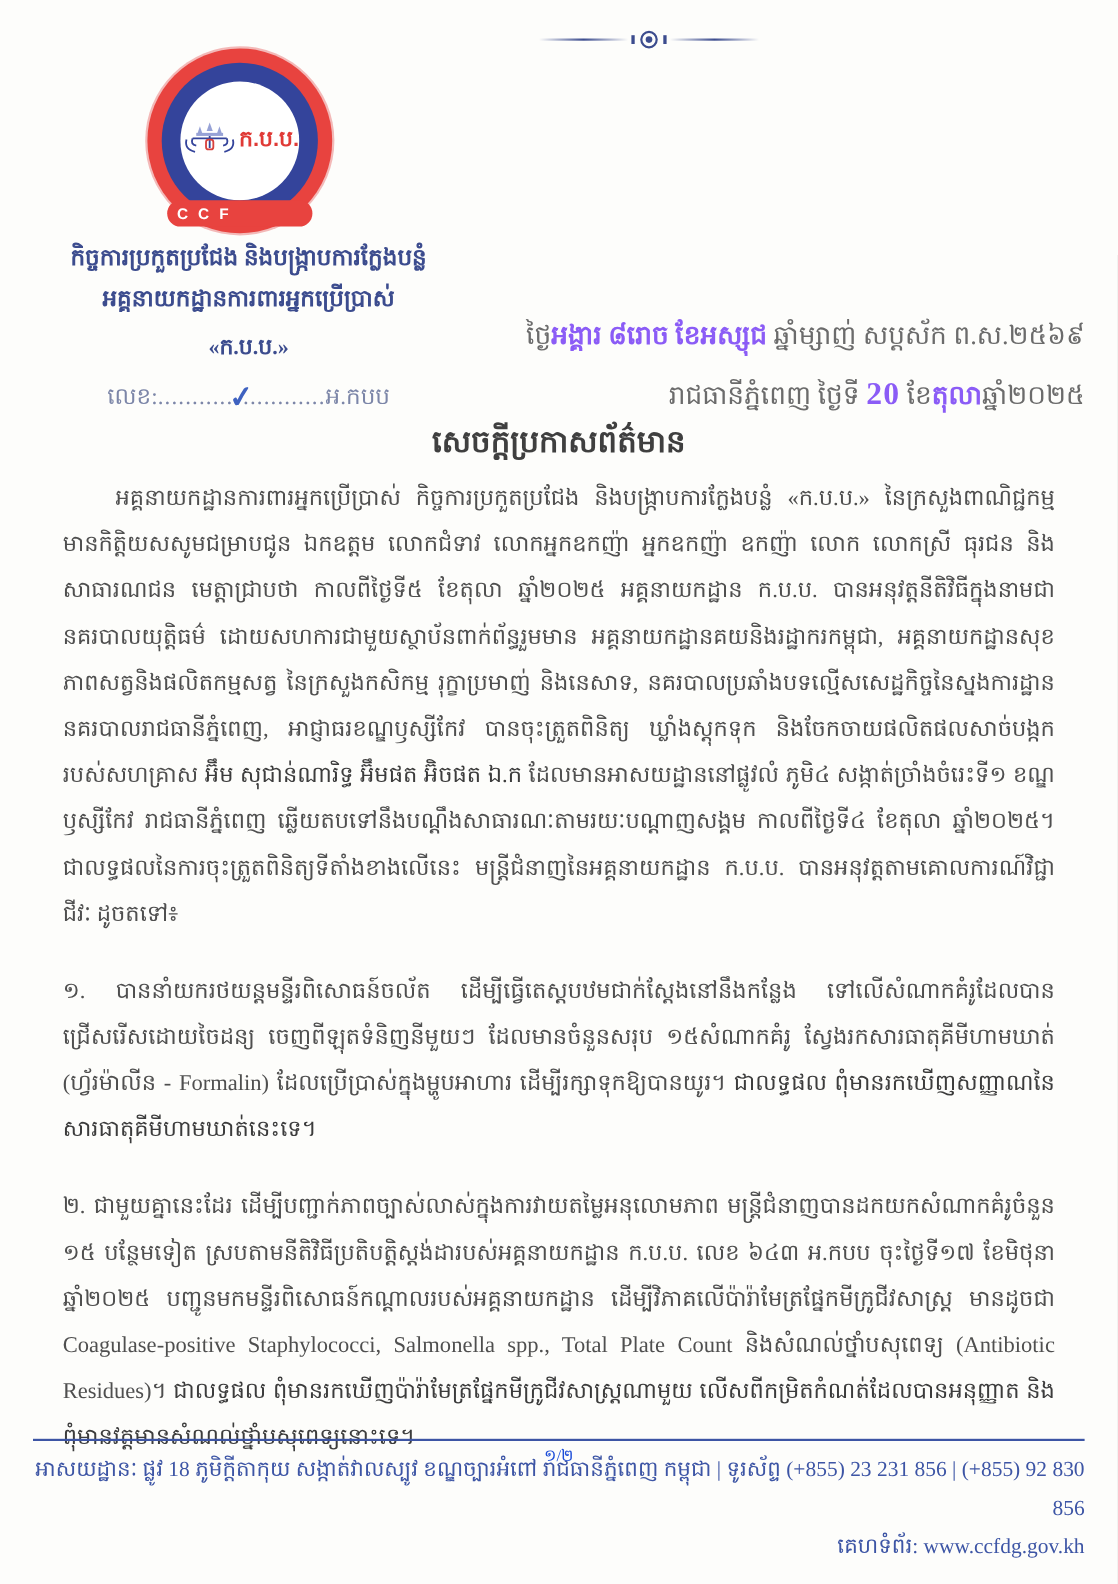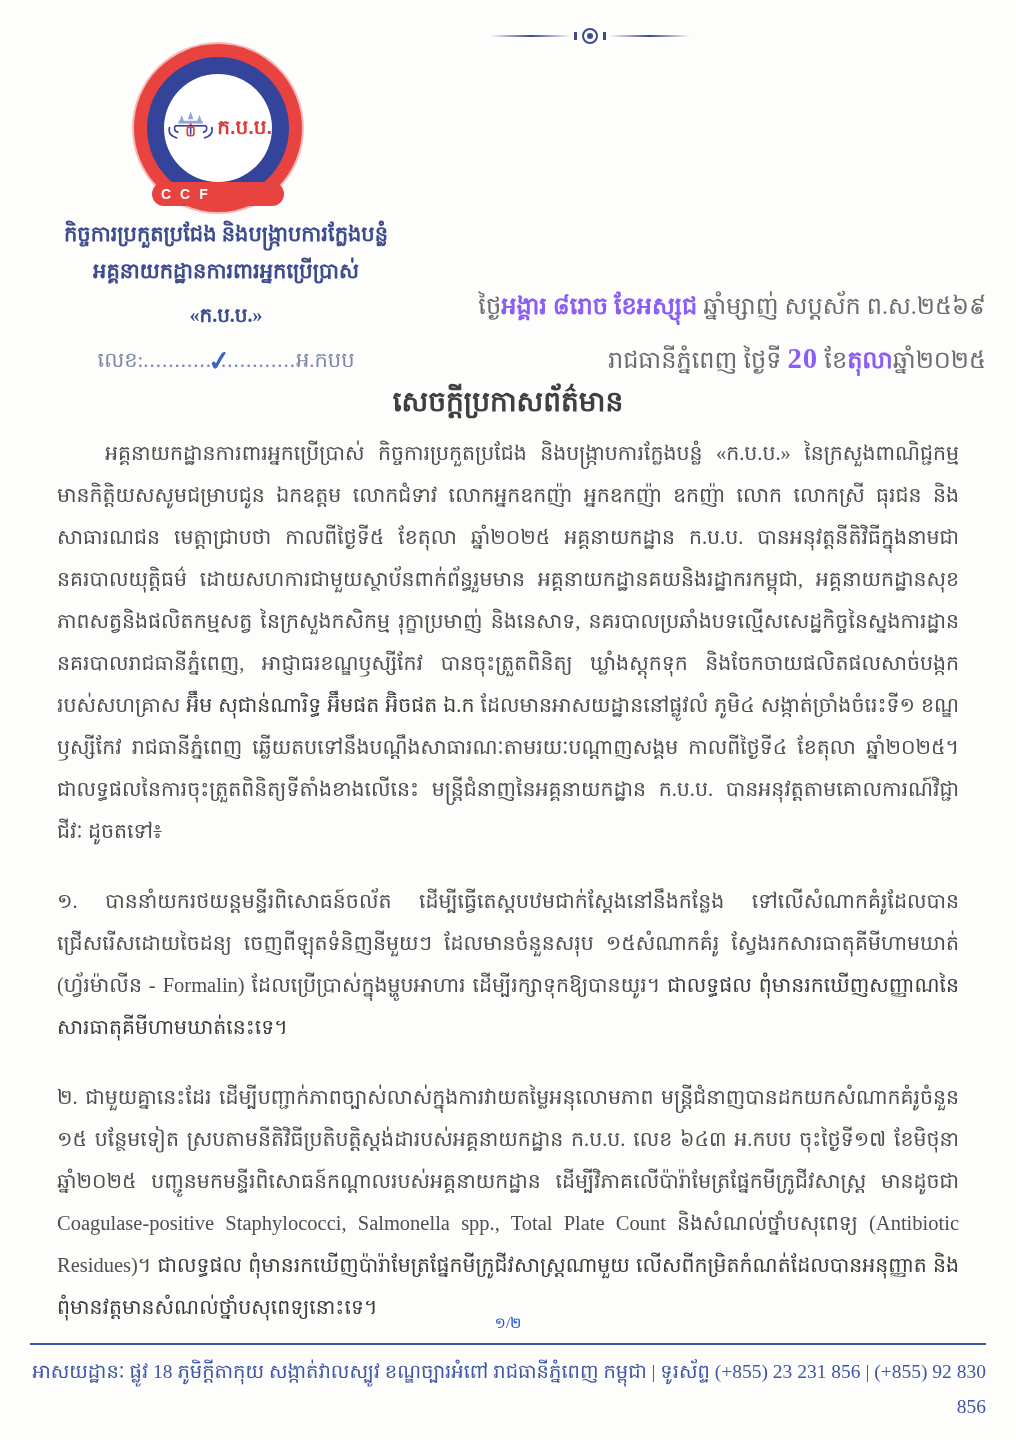--- a/index.html
+++ b/index.html
@@ -127,15 +127,18 @@
   <div class="body">
     <p class="p1"><span>អគ្គនាយកដ្ឋានការពារអ្នកប្រើប្រាស់ កិច្ចការប្រកួតប្រជែង និងបង្ក្រាបការក្លែងបន្លំ «ក.ប.ប.» នៃក្រសួងពាណិជ្ជកម្ម មានកិត្តិយសសូមជម្រាបជូន ឯកឧត្តម លោកជំទាវ លោកអ្នកឧកញ៉ា អ្នកឧកញ៉ា ឧកញ៉ា លោក លោកស្រី ធុរជន និងសាធារណជន មេត្តាជ្រាបថា កាលពីថ្ងៃទី៥ ខែតុលា ឆ្នាំ២០២៥ អគ្គនាយកដ្ឋាន ក.ប.ប. បានអនុវត្តនីតិវិធីក្នុងនាមជានគរបាលយុត្តិធម៌ ដោយសហការជាមួយស្ថាប័នពាក់ព័ន្ធរួមមាន អគ្គនាយកដ្ឋានគយនិងរដ្ឋាករកម្ពុជា, អគ្គនាយកដ្ឋានសុខភាពសត្វនិងផលិតកម្មសត្វ នៃក្រសួងកសិកម្ម រុក្ខាប្រមាញ់ និងនេសាទ, នគរបាលប្រឆាំងបទល្មើសសេដ្ឋកិច្ចនៃស្នងការដ្ឋាននគរបាលរាជធានីភ្នំពេញ, អាជ្ញាធរខណ្ឌឫស្សីកែវ បានចុះត្រួតពិនិត្យ ឃ្លាំងស្តុកទុក និងចែកចាយផលិតផលសាច់បង្កក របស់សហគ្រាស </span><span class="b">អ៊ឹម សុជាន់ណារិទ្ធ អ៊ឹមផត អ៊ិចផត ឯ.ក</span><span> ដែលមានអាសយដ្ឋាននៅផ្លូវលំ ភូមិ៤ សង្កាត់ច្រាំងចំរេះទី១ ខណ្ឌឫស្សីកែវ រាជធានីភ្នំពេញ ឆ្លើយតបទៅនឹងបណ្តឹងសាធារណៈតាមរយៈបណ្តាញសង្គម កាលពីថ្ងៃទី៤ ខែតុលា ឆ្នាំ២០២៥។ ជាលទ្ធផលនៃការចុះត្រួតពិនិត្យទីតាំងខាងលើនេះ មន្ត្រីជំនាញនៃអគ្គនាយកដ្ឋាន ក.ប.ប. បានអនុវត្តតាមគោលការណ៍វិជ្ជាជីវៈ ដូចតទៅ៖</span></p>
     <p class="pt"><span>១. បាននាំយករថយន្តមន្ទីរពិសោធន៍ចល័ត ដើម្បីធ្វើតេស្តបឋមជាក់ស្តែងនៅនឹងកន្លែង ទៅលើសំណាកគំរូដែលបានជ្រើសរើសដោយចៃដន្យ ចេញពីឡុតទំនិញនីមួយៗ ដែលមានចំនួនសរុប ១៥សំណាកគំរូ ស្វែងរកសារធាតុគីមីហាមឃាត់ (ហ្វ័រម៉ាលីន - Formalin) ដែលប្រើប្រាស់ក្នុងម្ហូបអាហារ ដើម្បីរក្សាទុកឱ្យបានយូរ។ </span><span class="b">ជាលទ្ធផល ពុំមានរកឃើញសញ្ញាណនៃសារធាតុគីមីហាមឃាត់នេះទេ។</span></p>
     <p class="pt"><span>២. ជាមួយគ្នានេះដែរ ដើម្បីបញ្ជាក់ភាពច្បាស់លាស់ក្នុងការវាយតម្លៃអនុលោមភាព មន្ត្រីជំនាញបានដកយកសំណាកគំរូចំនួន ១៥ បន្ថែមទៀត ស្របតាមនីតិវិធីប្រតិបត្តិស្តង់ដារបស់អគ្គនាយកដ្ឋាន ក.ប.ប. លេខ ៦៤៣ អ.កបប ចុះថ្ងៃទី១៧ ខែមិថុនា ឆ្នាំ២០២៥ បញ្ជូនមកមន្ទីរពិសោធន៍កណ្តាលរបស់អគ្គនាយកដ្ឋាន ដើម្បីវិភាគលើប៉ារ៉ាមែត្រផ្នែកមីក្រូជីវសាស្ត្រ មានដូចជា Coagulase-positive Staphylococci, Salmonella spp., Total Plate Count និងសំណល់ថ្នាំបសុពេទ្យ (Antibiotic Residues)។ </span><span class="b">ជាលទ្ធផល ពុំមានរកឃើញប៉ារ៉ាមែត្រផ្នែកមីក្រូជីវសាស្ត្រណាមួយ លើសពីកម្រិតកំណត់ដែលបានអនុញ្ញាត និងពុំមានវត្តមានសំណល់ថ្នាំបសុពេទ្យនោះទេ។</span></p>
   </div>
 
   <div class="pagenum">១/២</div>
 
   <div class="footer">
     <div>អាសយដ្ឋានៈ ផ្លូវ 18 ភូមិក្តីតាកុយ សង្កាត់វាលស្បូវ ខណ្ឌច្បារអំពៅ រាជធានីភ្នំពេញ កម្ពុជា | ទូរស័ព្ទ (+855) 23 231 856 | (+855) 92 830 856</div>
+    <div>
+      <span>គេហទំព័រ: </span><span>www.ccfdg.gov.kh</span>
+    </div>
   </div>
 
 </div>
 
 </body></html>

